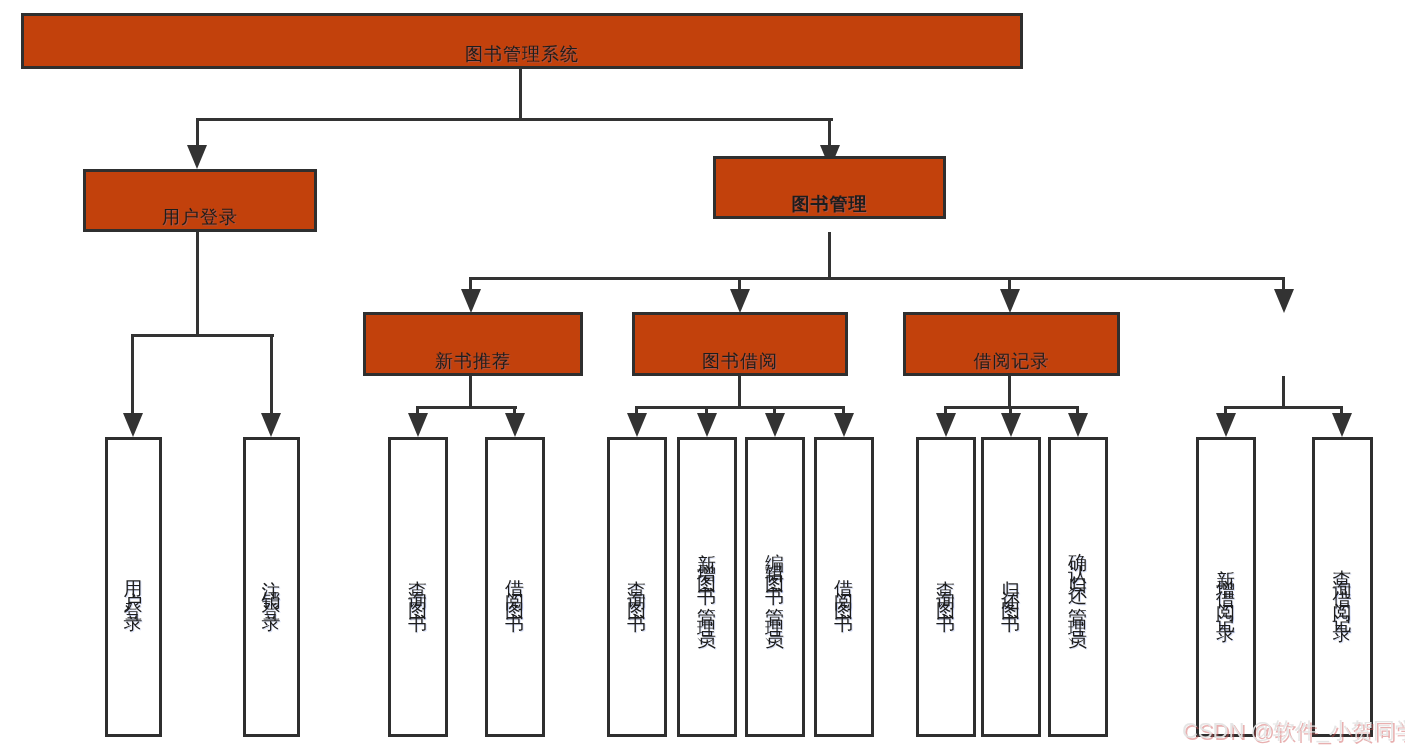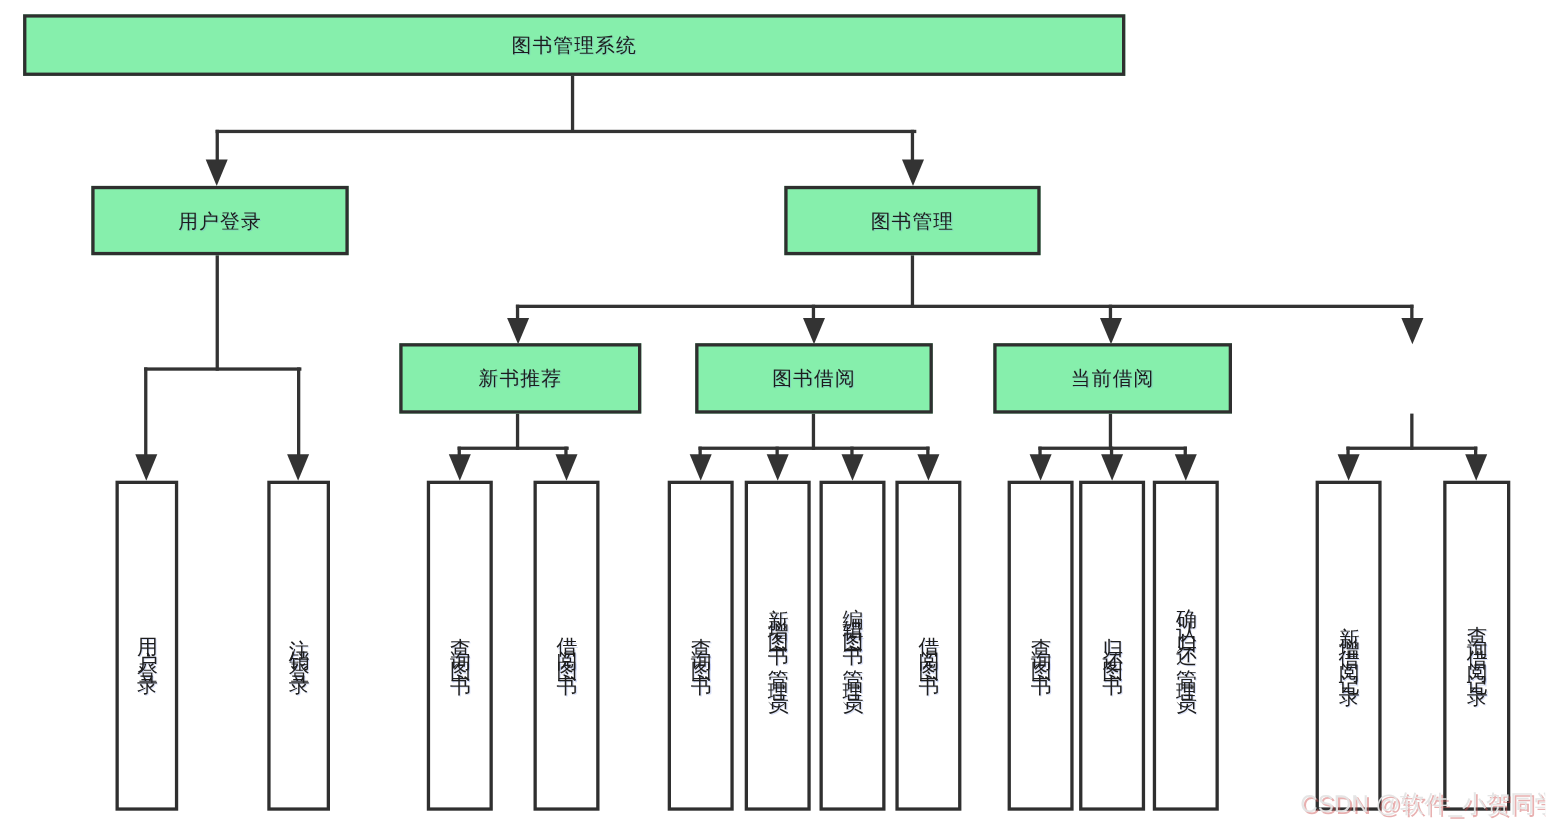--- a/index.html
+++ b/index.html
@@ -13,23 +13,23 @@
     width: 1405px;
     height: 747px;
     background: #ffffff;
     overflow: hidden;
   }
   
   .box {
     position: absolute;
     box-sizing: border-box;
     border: 3px solid #2f2f2f;
-    background: #86efac;
+    background: #c2410c;
     display: flex;
-    align-items: center;
+    align-items: flex-end;
     justify-content: center;
     font-size: 18px;
     color: #1d1d1d;
     letter-spacing: 1px;
     text-shadow: 1px 1px 0 rgba(110,140,230,0.25);
     z-index: 2;
   }
   
   .vbox {
     position: absolute;
@@ -93,21 +93,21 @@
   <div class="vline" style="left:519px; top:69px; height:50px;"></div>
   <div class="hline" style="left:196px; top:118px; width:637px;"></div>
   <div class="vline" style="left:196px; top:118px; height:30px;"></div>
   <div class="arrow" style="left:187px; top:145px;"></div>
   <div class="vline" style="left:828px; top:118px; height:30px;"></div>
   <div class="arrow" style="left:820px; top:145px;"></div>
 
   <div class="box" style="left:83px; top:169px; width:234px; height:63px;">
     <span>用户登录</span>
   </div>
-  <div class="box" style="left:713px; top:169px; width:233px; height:63px;">
+  <div class="box" style="left:713px; top:156px; width:233px; height:63px;font-weight:bold;">
     <span>图书管理</span>
   </div>
 
   <div class="vline" style="left:196px; top:232px; height:105px;"></div>
   <div class="hline" style="left:131px; top:334px; width:143px;"></div>
   <div class="vline" style="left:131px; top:334px; height:82px;"></div>
   <div class="arrow" style="left:123px; top:413px;"></div>
   <div class="vline" style="left:270px; top:334px; height:82px;"></div>
   <div class="arrow" style="left:261px; top:413px;"></div>
 
@@ -122,21 +122,21 @@
   <div class="vline" style="left:1282px; top:277px; height:15px;"></div>
   <div class="arrow" style="left:1274px; top:289px;"></div>
 
   <div class="box" style="left:363px; top:312px; width:220px; height:64px;">
     <span>新书推荐</span>
   </div>
   <div class="box" style="left:632px; top:312px; width:216px; height:64px;">
     <span>图书借阅</span>
   </div>
   <div class="box" style="left:903px; top:312px; width:217px; height:64px;">
-    <span>当前借阅</span>
+    <span>借阅记录</span>
   </div>
 
   <div class="vline" style="left:469px; top:376px; height:33px;"></div>
   <div class="hline" style="left:416px; top:406px; width:101px;"></div>
   <div class="vline" style="left:416px; top:406px; height:12px;"></div>
   <div class="arrow" style="left:408px; top:413px;"></div>
   <div class="vline" style="left:513px; top:406px; height:12px;"></div>
   <div class="arrow" style="left:505px; top:413px;"></div>
 
   <div class="vline" style="left:738px; top:376px; height:33px;"></div>

